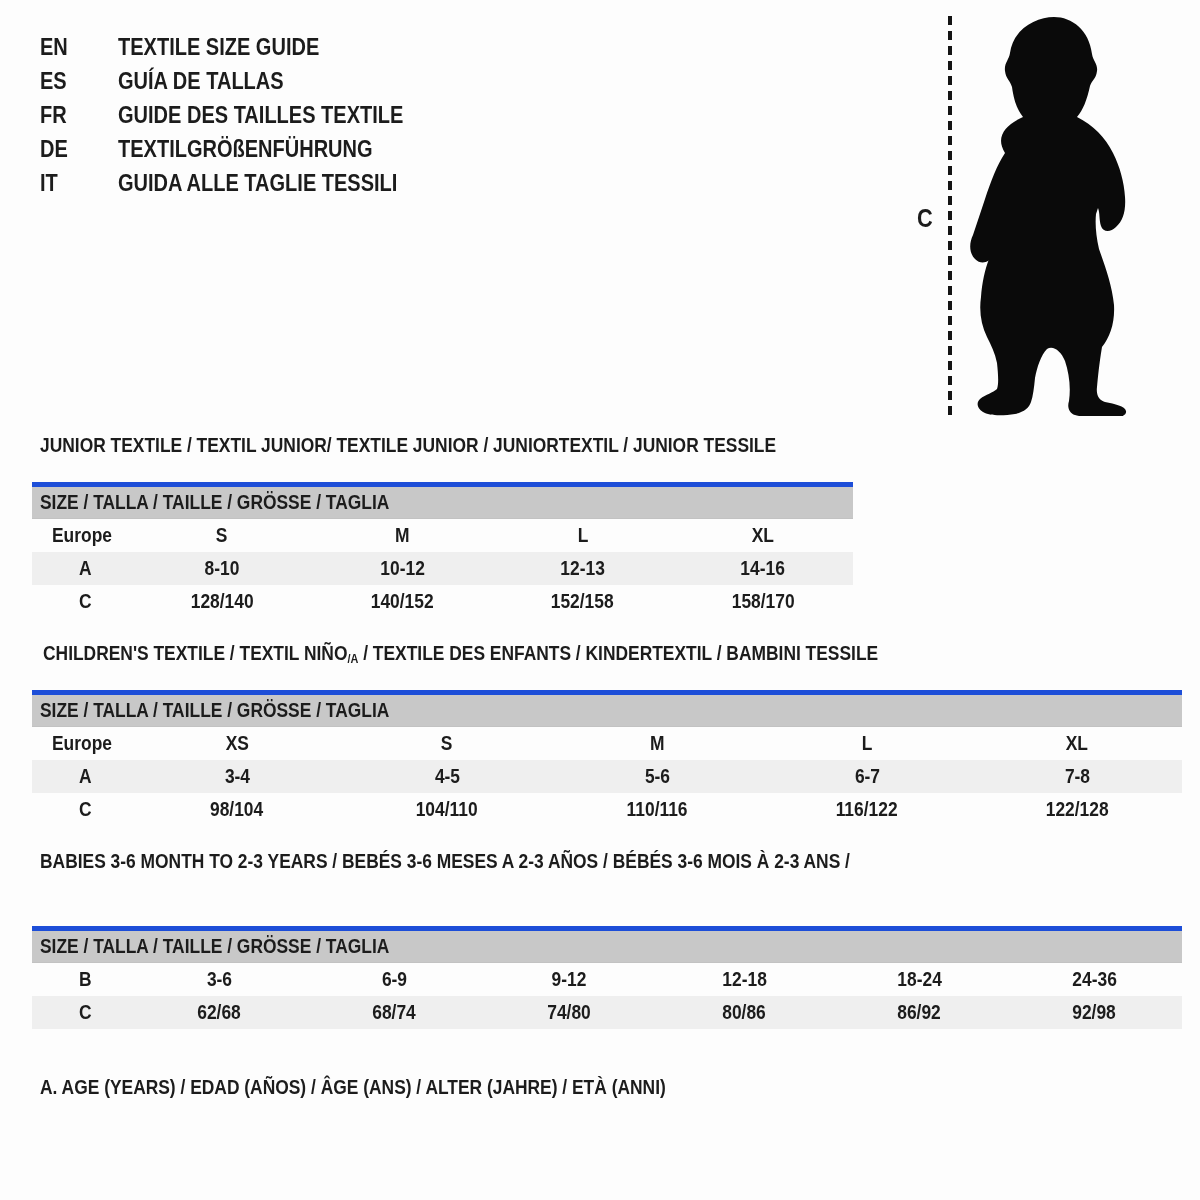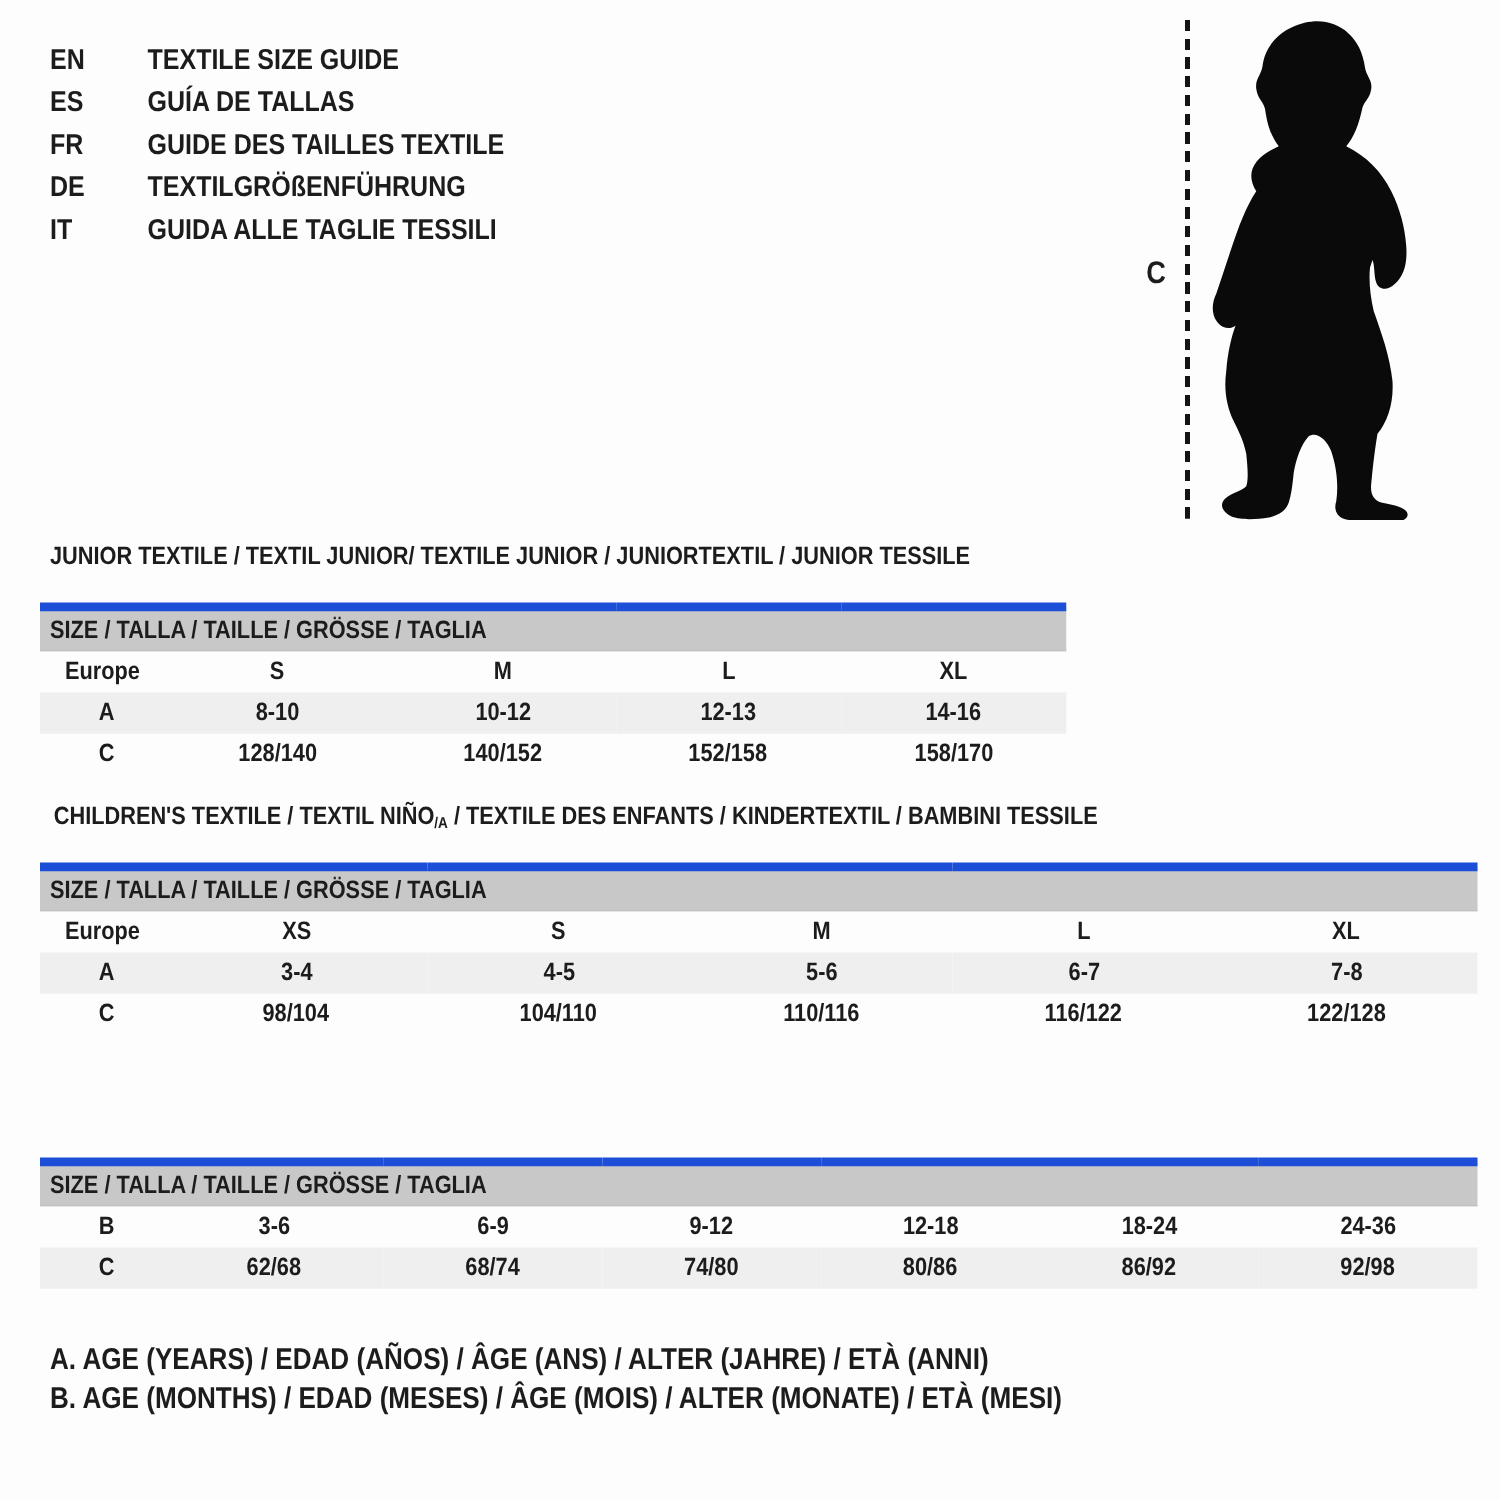--- a/index.html
+++ b/index.html
@@ -29,26 +29,26 @@
   
   .sec-title{font-size:20px;font-weight:700;line-height:26px;}
   .sub{font-size:12.5px;vertical-align:-3px;}
 
   
   table.size-table{position:absolute;border-collapse:collapse;table-layout:fixed;}
   .size-table td{padding:0;height:33px;font-size:20px;font-weight:700;
     text-align:center;vertical-align:middle;}
   .size-table td.lab{text-align:center;padding-left:8px;}
   .size-table tr.hdr td{height:31px;background:#c8c8c8;text-align:left;
-    padding-left:8px;border-top:7px solid #1d4ed8;border-bottom:1px solid #c2c2c2;}
+    padding-left:8px;border-top:5px solid #1d4ed8;border-bottom:1px solid #c2c2c2;}
   .size-table tr.alt td{background:#efefef;}
 
   
   .legend{left:40px;top:1072px;}
-  .legend-line{height:31px;line-height:31px;font-size:24px;font-weight:700;}
+  .legend-line{height:31px;line-height:31px;font-size:20px;font-weight:700;}
 </style>
 </head>
 <body>
 
 <div>
 
   <div class="abs langs">
     <div class="lang-row">
       <span class="lang-code lx">EN</span>
       <span class="lang-label lx">TEXTILE SIZE GUIDE</span>
@@ -195,20 +195,21 @@
       <td><span class="cx">98/104</span></td>
       <td><span class="cx">104/110</span></td>
       <td><span class="cx">110/116</span></td>
       <td><span class="cx">116/122</span></td>
       <td><span class="cx">122/128</span></td>
     </tr>
   </tbody>
     </table>
 
   <div class="abs" style="left:40px;top:848px;">
+    <div class="sec-title"><span class="lx">BABIES 3-6 MONTH TO 2-3 YEARS / BEBÉS 3-6 MESES A 2-3 AÑOS / BÉBÉS 3-6 MOIS À 2-3 ANS /</span></div>
   </div>
   <table class="size-table" style="left:32px;top:926px;width:1150px;">
     <colgroup>
         <col style="width:100px">
         <col>
         <col>
         <col>
         <col>
         <col>
         <col>
@@ -233,16 +234,15 @@
       <td><span class="cx">74/80</span></td>
       <td><span class="cx">80/86</span></td>
       <td><span class="cx">86/92</span></td>
       <td><span class="cx">92/98</span></td>
     </tr>
   </tbody>
     </table>
 
   <div class="abs legend">
     <div class="legend-line"><span class="lx">A. AGE (YEARS) / EDAD (AÑOS) / ÂGE (ANS) / ALTER (JAHRE) / ETÀ (ANNI)</span></div>
-    <div class="legend-line"><span class="lx">B. AGE (MONTHS) / EDAD (MESES) / ÂGE (MOIS) / ALTER (MONATE) / ETÀ (MESI)</span></div>
   </div>
 
 </div>
 
 </body></html>

